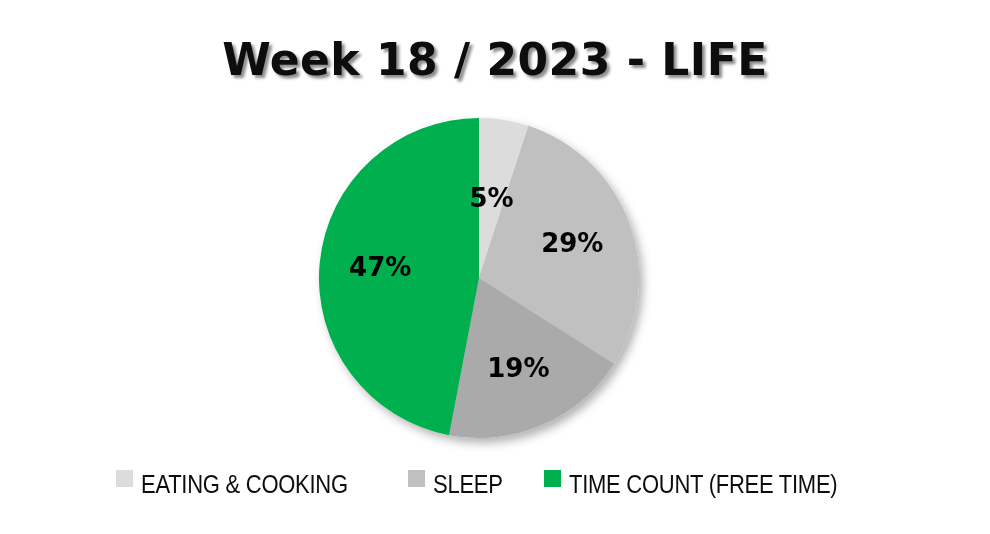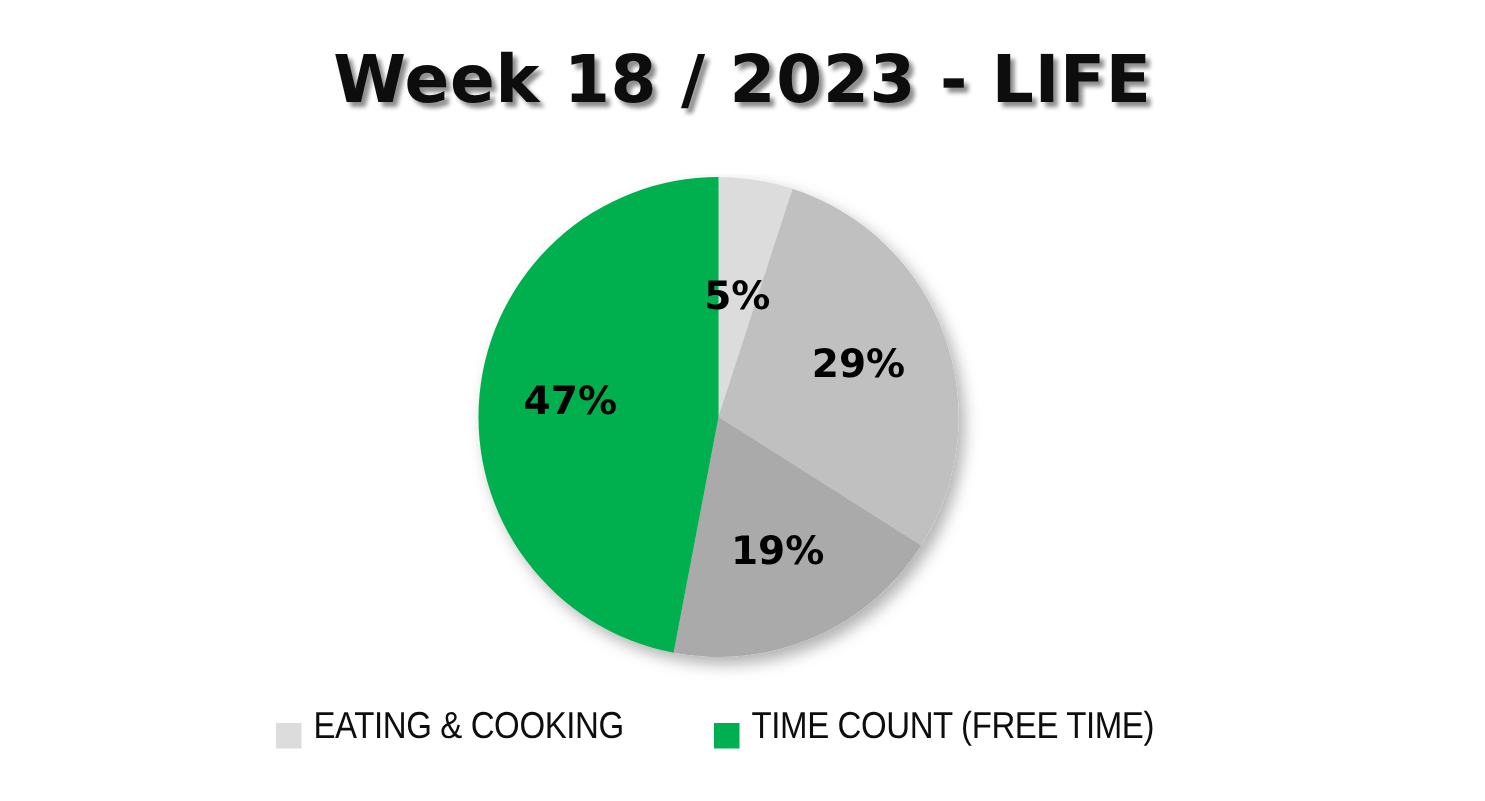--- a/index.html
+++ b/index.html
@@ -17,21 +17,21 @@
   #chart-root {
     position: absolute;
     left: 0; top: 0;
     width: 990px;
     height: 534px;
     background: #ffffff;
   }
   #chart-title {
     position: absolute;
     left: 0;
-    top: 28px;
+    top: 34px;
     width: 990px;
     text-align: center;
     font-family: "DejaVu Sans", sans-serif;
     font-weight: bold;
     font-size: 44px;
     letter-spacing: 0.5px;
     color: #0d0d0d;
     text-shadow: 3px 3px 3px rgba(0,0,0,0.45);
     white-space: nowrap;
   }
@@ -62,21 +62,21 @@
     width: 990px;
     display: flex;
     flex-direction: row;
     align-items: center;
     justify-content: center;
     gap: 0px;
   }
   .legend-item {
     display: flex;
     flex-direction: row;
-    align-items: flex-end;
+    align-items: flex-start;
     margin: 0 16px;
   }
   .legend-swatch {
     width: 17px;
     height: 17px;
     margin-right: 8px;
     flex: none;
   }
   .legend-label {
     font-family: "Liberation Sans Narrow", "Liberation Sans", sans-serif;
@@ -116,18 +116,22 @@
       </g>
     </svg>
   </div>
 
   <div id="legend">
     <div class="legend-item">
       <span class="legend-swatch" id="sw-0" style="background: rgb(220, 220, 220);"></span>
       <span class="legend-label">EATING &amp; COOKING</span>
     </div>
     <div class="legend-item">
+      <span class="legend-swatch" id="sw-1" style="background: rgb(192, 192, 192);"></span>
+      <span class="legend-label">SLEEP</span>
+    </div>
+    <div class="legend-item">
       <span class="legend-swatch" id="sw-3" style="background: rgb(0, 176, 80);"></span>
       <span class="legend-label">TIME COUNT (FREE TIME)</span>
     </div>
   </div>
 
 </div>
 
 </body></html>

